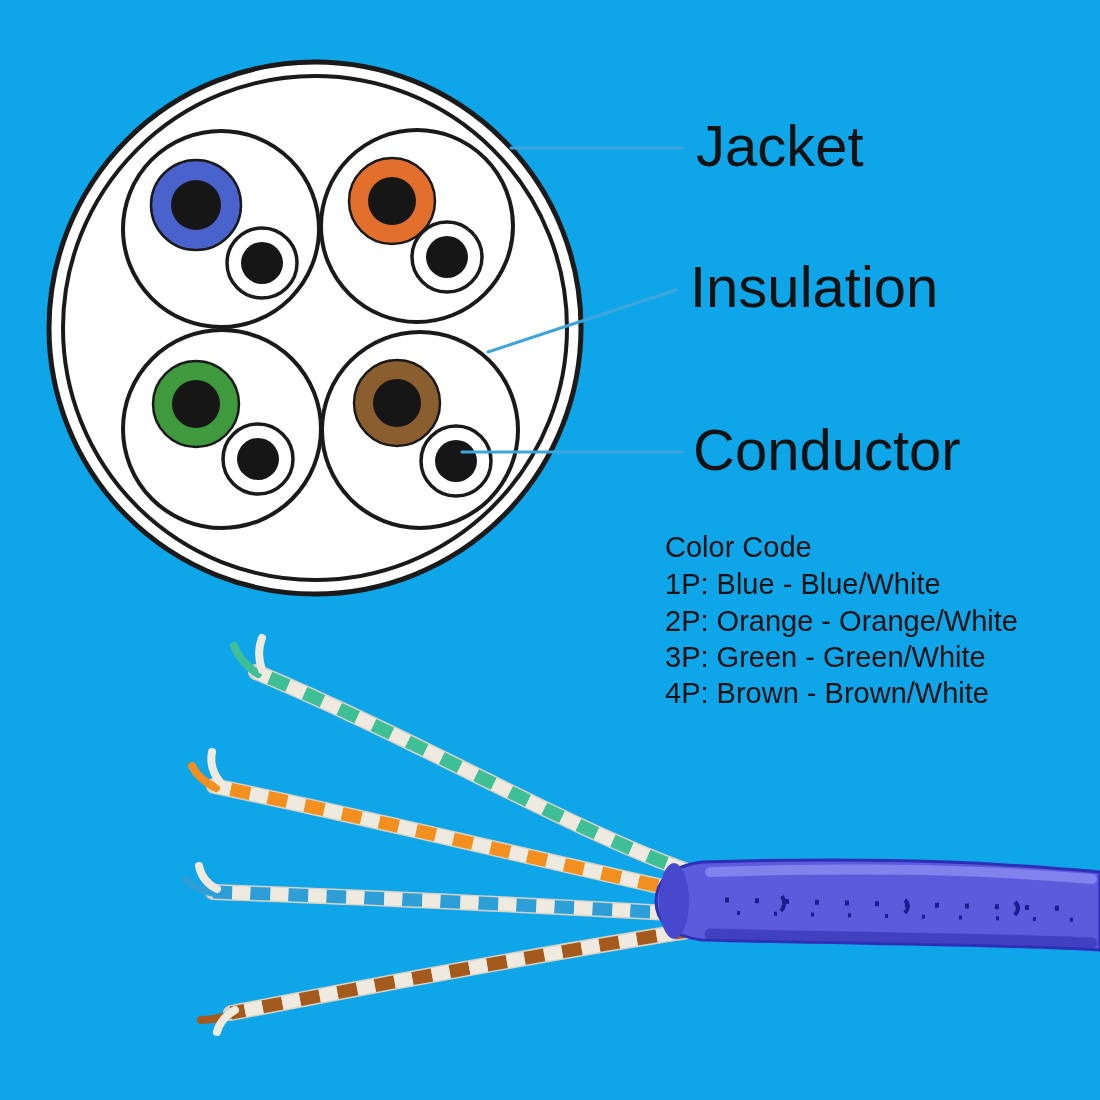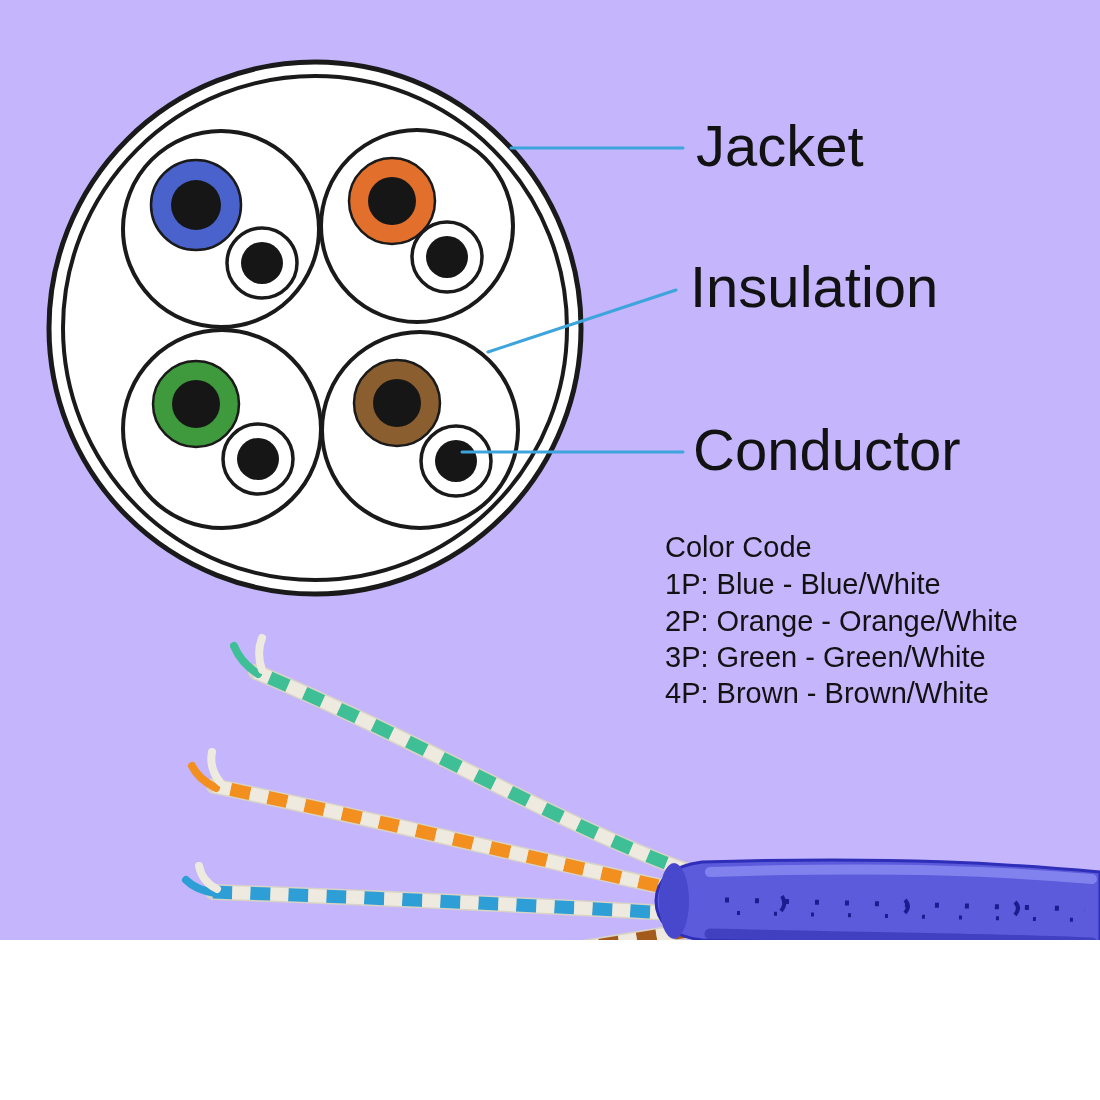--- a/index.html
+++ b/index.html
@@ -1,16 +1,16 @@
 <!DOCTYPE html>
 <html><head>
 <meta charset="utf-8">
 <style>
   html,body{margin:0;padding:0;background:#ffffff;}
-  .stage{width:1100px;height:940px;position:relative;background:#c4b5fd;overflow:hidden;}
+  .stage{width:1100px;height:1100px;position:relative;background:#0ea5e9;overflow:hidden;}
   svg{display:block;}
   text{font-family:"Liberation Sans", sans-serif; fill:#121212;}
   .big-label{font-size:58px; letter-spacing:0px;}
   .code-title{font-size:29px;}
   .code-line{font-size:29px;}
   .ring{fill:#ffffff; stroke:#1a1a1a;}
   .pair-circle{fill:#ffffff; stroke:#1a1a1a; stroke-width:4;}
   .ins-circle{stroke:#1a1a1a; stroke-width:2.5;}
   .white-ins{fill:#ffffff; stroke:#1a1a1a; stroke-width:3.5;}
   .leader{stroke-width:3; stroke-linecap:round;}

